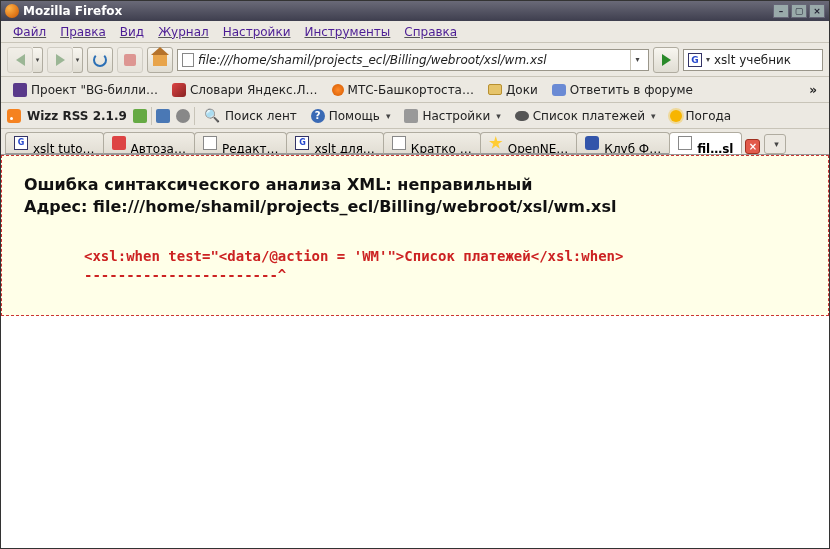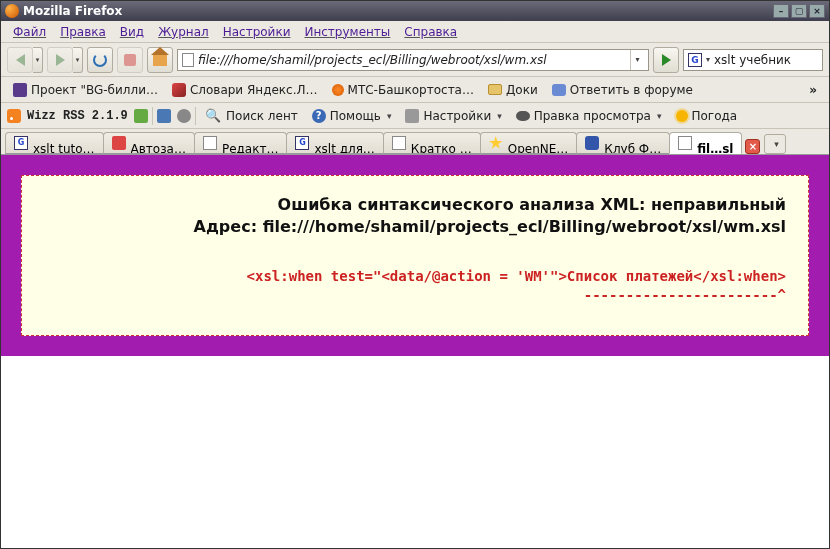--- a/index.html
+++ b/index.html
@@ -139,21 +139,21 @@
   .fv-star{background:#ffcc33;clip-path:polygon(50% 0,61% 35%,98% 35%,68% 57%,79% 91%,50% 70%,21% 91%,32% 57%,2% 35%,39% 35%);}
   .fv-car{background:#3355aa;border-radius:3px;}
   .tab-label{overflow:hidden;text-overflow:ellipsis;margin-top:12px;}
   .tab-close {
     width:15px;height:15px;background:#e25a4a;border:1px solid #a03020;
     border-radius:3px;margin-left:4px;display:flex;align-items:center;justify-content:center;
     color:#fff;font-size:10px;font-weight:bold;line-height:1;
   }
   .newtab{width:22px;height:20px;border:1px solid #b0aca0;border-radius:3px;background:#ece9e2;margin-left:4px;display:flex;align-items:center;justify-content:center;}
 
-  .content { padding: 20px; background:#a21caf;text-align:right; }
+  .content { background:#a21caf; }
   .errbox {
     border: 1px dashed #c33;
     background: #ffffe8;
     padding: 18px 22px 30px 22px;
   }
   .errhead {
     font-size: 16px; font-weight: bold; color:#111;
     line-height: 1.4; margin-bottom: 28px;
     font-family: "DejaVu Sans", Arial, sans-serif;
   }
@@ -246,21 +246,21 @@
     </div>
   <div class="bm-item">
       <span class="ico chat"></span>
       <span>Ответить в форуме</span>
     </div>
   <div class="overflow">»</div>
 </div>
 
 <div class="rssbar">
   <span class="ico rss"></span>
-  <b style="margin:0 4px;font-family:Liberation Mono, monospace;">Wizz RSS 2.1.9</b>
+  <b style="margin:0 4px;">Wizz RSS 2.1.9</b>
   <span class="ico" style="background:#6a4;border-radius:2px;"></span>
   <div class="sep"></div>
   <span class="ico quick"></span>
   <span class="ico gear" style="margin-left:4px;"></span>
   <div class="sep"></div>
   <div class="bm-item">
       <span style="font-size:13px;">🔍</span>
       <span>Поиск лент</span>
     </div>
   <div class="bm-item">
@@ -268,21 +268,21 @@
       <span>Помощь</span>
       <span class="chev">▾</span>
     </div>
   <div class="bm-item">
       <span class="ico wrench"></span>
       <span>Настройки</span>
       <span class="chev">▾</span>
     </div>
   <div class="bm-item">
       <span class="ico eye"></span>
-      <span>Правка просмотра</span>
+      <span>Список платежей</span>
       <span class="chev">▾</span>
     </div>
   <div class="bm-item">
       <span class="ico sun"></span>
       <span>Погода</span>
     </div>
 </div>
 
 <div class="tabstrip">
   <div class="tab">

